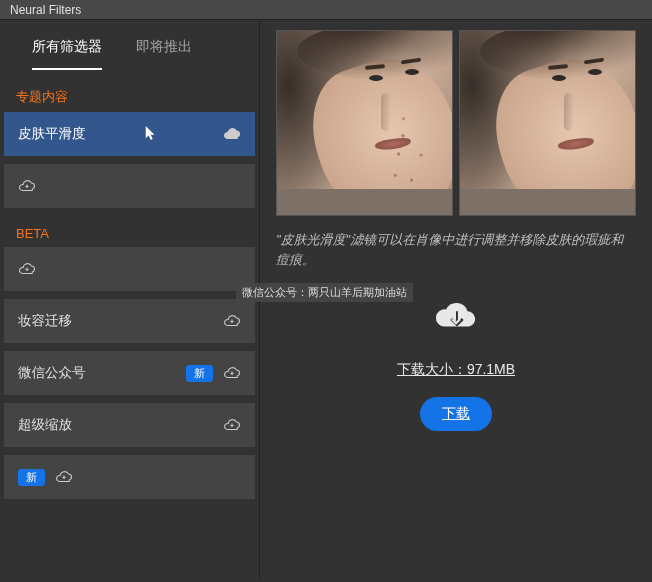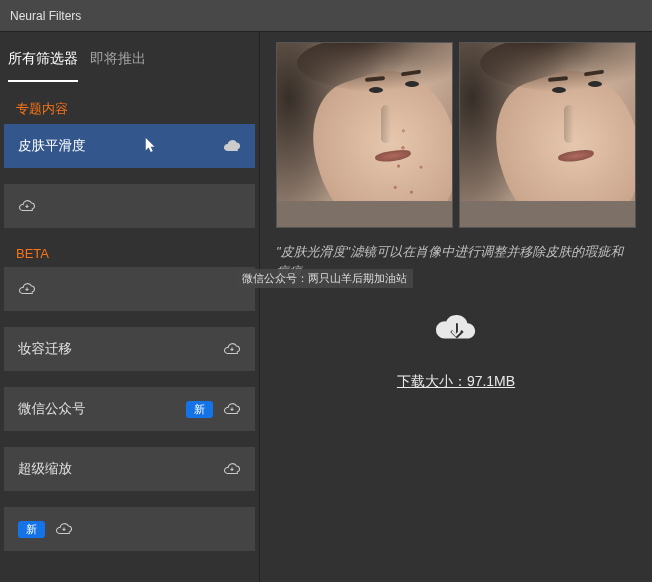--- a/index.html
+++ b/index.html
@@ -6,59 +6,59 @@
   body {
     width: 652px; height: 582px;
     background: #323232;
     font-family: "Segoe UI", Arial, sans-serif;
     color: #d0d0d0;
     font-size: 13px;
     overflow: hidden;
     position: relative;
   }
   .title-bar {
-    height: 32px;
+    height: 20px;
     background: #484848;
     display: flex; align-items: center;
     padding-left: 10px;
     color: #e0e0e0;
     font-size: 12px;
     border-bottom: 1px solid #222;
   }
   .content {
     display: flex;
     height: calc(582px - 24px);
   }
   .left-panel {
     width: 260px;
     background: #323232;
     border-right: 1px solid #222;
     display: flex; flex-direction: column;
   }
   .tabs {
     display: flex;
-    padding: 18px 16px 0 8px;
-    gap: 12px;
+    padding: 18px 16px 0 32px;
+    gap: 34px;
   }
   .tab {
     padding-bottom: 12px;
     color: #a3a3a3;
     font-size: 14px;
     cursor: pointer;
   }
   .tab.active {
     color: #fff;
     border-bottom: 2px solid #fff;
   }
   .section-header {
     padding: 18px 16px 6px 16px;
     color: #f97316;
     font-size: 13px;
   }
-  .filter-list { display: flex; flex-direction: column; gap: 16px; padding: 0 4px; }
+  .filter-list { display: flex; flex-direction: column; gap: 8px; padding: 0 4px; }
   .filter-item {
     height: 44px;
     background: #444;
     display: flex;
     align-items: center;
     padding: 0 14px;
     cursor: pointer;
     position: relative;
     color: #e0e0e0;
   }
@@ -151,21 +151,21 @@
 
   .desc {
     font-style: italic;
     color: #bfbfbf;
     font-size: 13px;
     line-height: 1.5;
     margin-bottom: 10px;
   }
   .watermark {
     position: absolute;
-    left: 236px; top: 269px;
+    left: 236px; top: 283px;
     background: rgba(70,70,70,0.9);
     color: #dcdcdc;
     font-size: 11px;
     padding: 2px 6px;
     z-index: 30;
   }
   .download-block {
     margin-top: 28px;
     display:flex; flex-direction:column; align-items:center;
     color:#e8e8e8;
@@ -299,17 +299,18 @@
 
     <div class="download-block">
       <span class="big-dl-icon">
         <svg viewBox="0 0 48 40" width="46" height="40">
           <path fill="currentColor" d="M38 30H12a9 9 0 1 1 1.7-17.85A12 12 0 0 1 36 14a8 8 0 0 1 2 15.74z"></path>
           <path fill="#323232" d="M24 14v11l-4-4-2 2 7 7 7-7-2-2-4 4V14z"></path>
           <path fill="currentColor" d="M24 15v10l-3.5-3.5L19 23l5 5 5-5-1.5-1.5L24 25V15z"></path>
         </svg>
       </span>
       <div class="dl-size">下载大小：97.1MB</div>
+      <button class="dl-btn">下载</button>
     </div>
   </div>
 </div>
 
 <div class="watermark">微信公众号：两只山羊后期加油站</div>
 
 </body></html>

